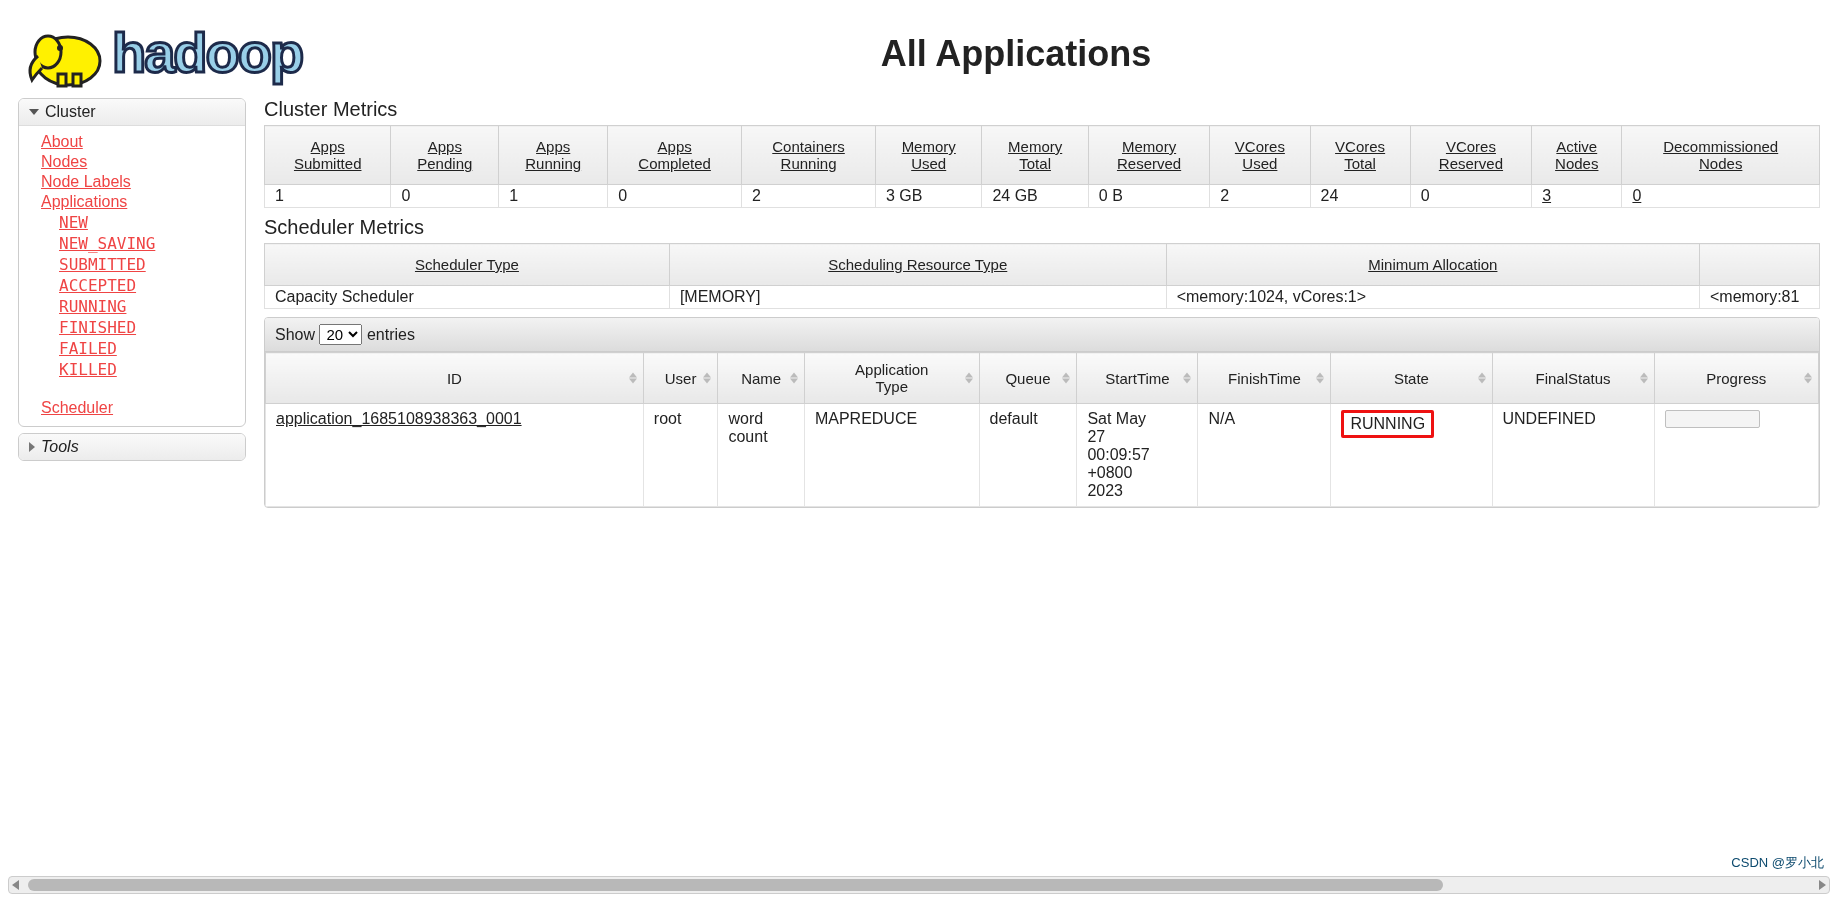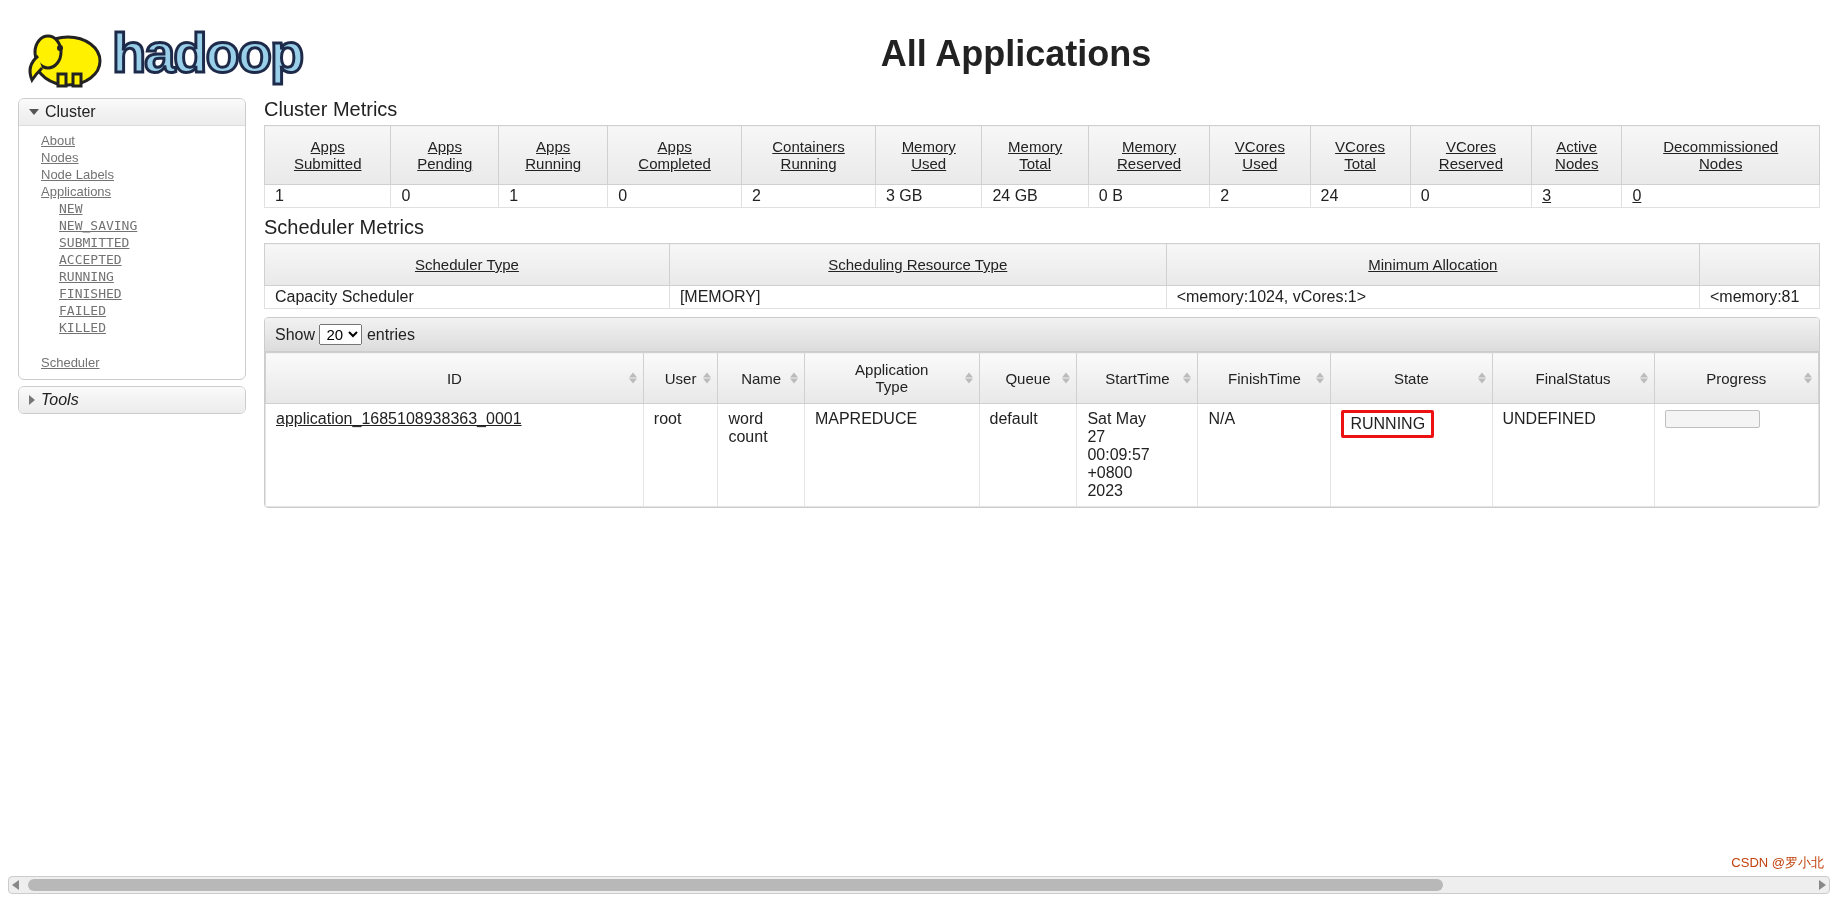--- a/index.html
+++ b/index.html
@@ -25,23 +25,23 @@
     cursor: pointer;
   }
   .side-head.collapsed { border-bottom: none; font-style: italic; }
   .caret { width:0;height:0;display:inline-block;margin-right:6px; }
   .caret.down { border-left:5px solid transparent;border-right:5px solid transparent;border-top:6px solid #555; }
   .caret.right { border-top:5px solid transparent;border-bottom:5px solid transparent;border-left:6px solid #777; }
   .side-body { padding: 6px 0 8px 0; }
   .side-body a, .sublist a {
     display:block;
     text-decoration: underline;
-    color: #737373;
+    color: #ef4444;
     padding: 1px 0 1px 22px;
-    font-size: 13px;
+    font-size: 16px;
   }
   .sublist { padding-left: 40px; }
   .sublist a { padding-left: 0; font-family: "Segoe UI", monospace; }
   .content { flex:1; min-width:0; overflow: hidden; }
   .section-title { font-size: 20px; margin: 0 0 4px 0; font-weight:500; }
   table.metrics, table.sched { width: 100%; border-collapse: collapse; margin-bottom: 8px; table-layout: auto; }
   table.metrics th, table.sched th {
     background: linear-gradient(#f7f7f7,#e9e9e9);
     border: 1px solid #d0d0d0;
     font-weight: 400;
@@ -99,21 +99,21 @@
   }
   .hscroll {
     position: fixed; left:8px; right:8px; bottom:8px;
     height:18px; background:#eee; border:1px solid #ccc; border-radius:4px;
     display:flex; align-items:center; padding:0 3px;
   }
   .hscroll .arrow { width:0;height:0; }
   .hscroll .la{border-top:5px solid transparent;border-bottom:5px solid transparent;border-right:7px solid #888;margin-right:3px;}
   .hscroll .ra{border-top:5px solid transparent;border-bottom:5px solid transparent;border-left:7px solid #888;margin-left:auto;}
   .hscroll .thumb{height:12px;background:#b8b8b8;border-radius:6px;width:78%;margin-left:6px;}
-  .watermark { position:fixed; right:14px; bottom:30px; color:#c2410c; font-size:13px; }
+  .watermark { position:fixed; right:14px; bottom:30px; color:#0c4a6e; font-size:13px; }
 </style>
 </head>
 <body>
 
 <div class="header">
   <div class="logo-wrap">
     <svg width="92" height="76" viewBox="0 0 92 76">
       <ellipse cx="50" cy="45" rx="32" ry="24" fill="#fff100" stroke="#222" stroke-width="3"></ellipse>
       <ellipse cx="30" cy="36" rx="13" ry="16" fill="#fff100" stroke="#222" stroke-width="3"></ellipse>
       <circle cx="42" cy="32" r="3" fill="#222"></circle>

